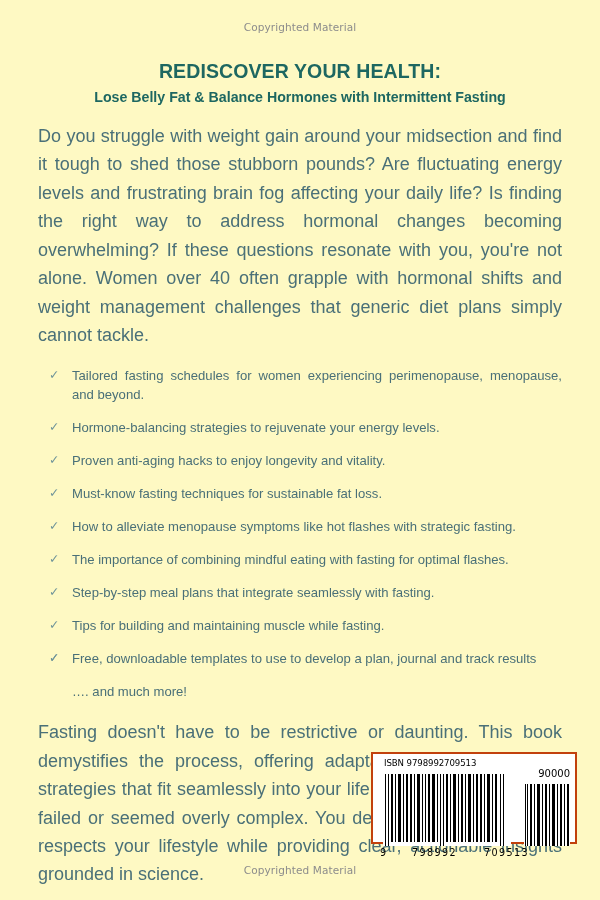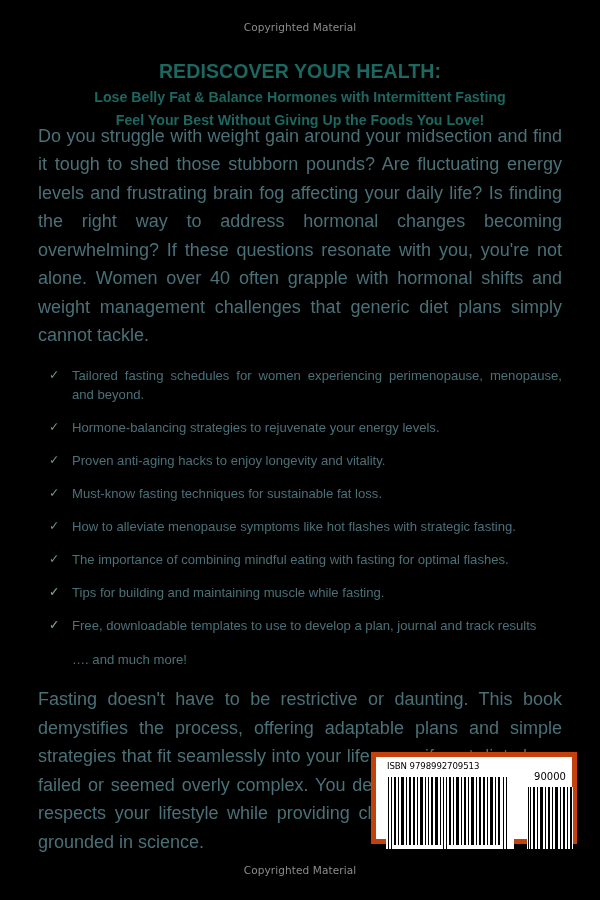--- a/index.html
+++ b/index.html
@@ -13,21 +13,21 @@
     font-family: "Liberation Sans", sans-serif;
     overflow: hidden;
     position: relative;
   }
 
   .page {
     position: relative;
     width: 600px;
     height: 900px;
     box-sizing: border-box;
-    background: #000000;
+    background: #fef9c3;
   }
 
   
   .copyright-strip {
     position: absolute;
     left: 0;
     width: 600px;
     text-align: center;
     color: #8c8c8c;
     font-size: 10.5px;
@@ -112,21 +112,21 @@
   }
 
   
   .barcode-box {
     position: absolute;
     left: 371px;
     top: 752px;
     width: 206px;
     height: 92px;
     background: #ffffff;
-    border: 5px solid #c2410c;
+    border: 2px solid #c2410c;
     box-sizing: border-box;
   }
   .isbn-label {
     position: absolute;
     left: 11px;
     top: 4px;
     font-family: "DejaVu Sans", sans-serif;
     font-size: 8.6px;
     color: #000000;
     letter-spacing: -0.1px;
@@ -144,21 +144,21 @@
     left: 151px;
     top: 30px;
     width: 46px;
     height: 62px;
   }
   .addon-label {
     position: absolute;
     left: 151px;
     top: 14px;
     width: 46px;
-    text-align: center;
+    text-align: right;
     font-family: "DejaVu Sans", sans-serif;
     font-size: 10px;
     color: #000000;
   }
   .ean-digits {
     position: absolute;
     left: 7px;
     top: 93px;
     width: 135px;
     font-family: "DejaVu Sans", sans-serif;
@@ -174,21 +174,20 @@
 </head>
 <body>
 
 <div class="page">
 
   <div class="copyright-strip copyright-top">Copyrighted Material</div>
 
   <div class="title-block">
     <div class="title-main">REDISCOVER YOUR HEALTH:</div>
     <div class="title-sub">Lose Belly Fat &amp; Balance Hormones with Intermittent Fasting</div>
-    <div class="title-sub">Feel Your Best Without Giving Up the Foods You Love!</div>
   </div>
 
   <div class="content">
 
     <p class="para">Do you struggle with weight gain around your midsection and find it tough to shed those stubborn pounds? Are fluctuating energy levels and frustrating brain fog affecting your daily life? Is finding the right way to address hormonal changes becoming overwhelming? If these questions resonate with you, you're not alone. Women over 40 often grapple with hormonal shifts and weight management challenges that generic diet plans simply cannot tackle.</p>
 
 
     <ul class="checklist">
       <li class="check-item">
         <span class="check-mark">✓</span>
@@ -209,20 +208,21 @@
       <li class="check-item">
         <span class="check-mark">✓</span>
         <span>How to alleviate menopause symptoms like hot flashes with strategic fasting.</span>
       </li>
       <li class="check-item">
         <span class="check-mark">✓</span>
         <span>The importance of combining mindful eating with fasting for optimal flashes.</span>
       </li>
       <li class="check-item">
         <span class="check-mark">✓</span>
+        <span>Step-by-step meal plans that integrate seamlessly with fasting.</span>
       </li>
       <li class="check-item">
         <span class="check-mark">✓</span>
         <span>Tips for building and maintaining muscle while fasting.</span>
       </li>
       <li class="check-item">
         <span class="check-mark">✓</span>
       </li>
       <li class="check-item">
         <span class="check-mark">✓</span>

